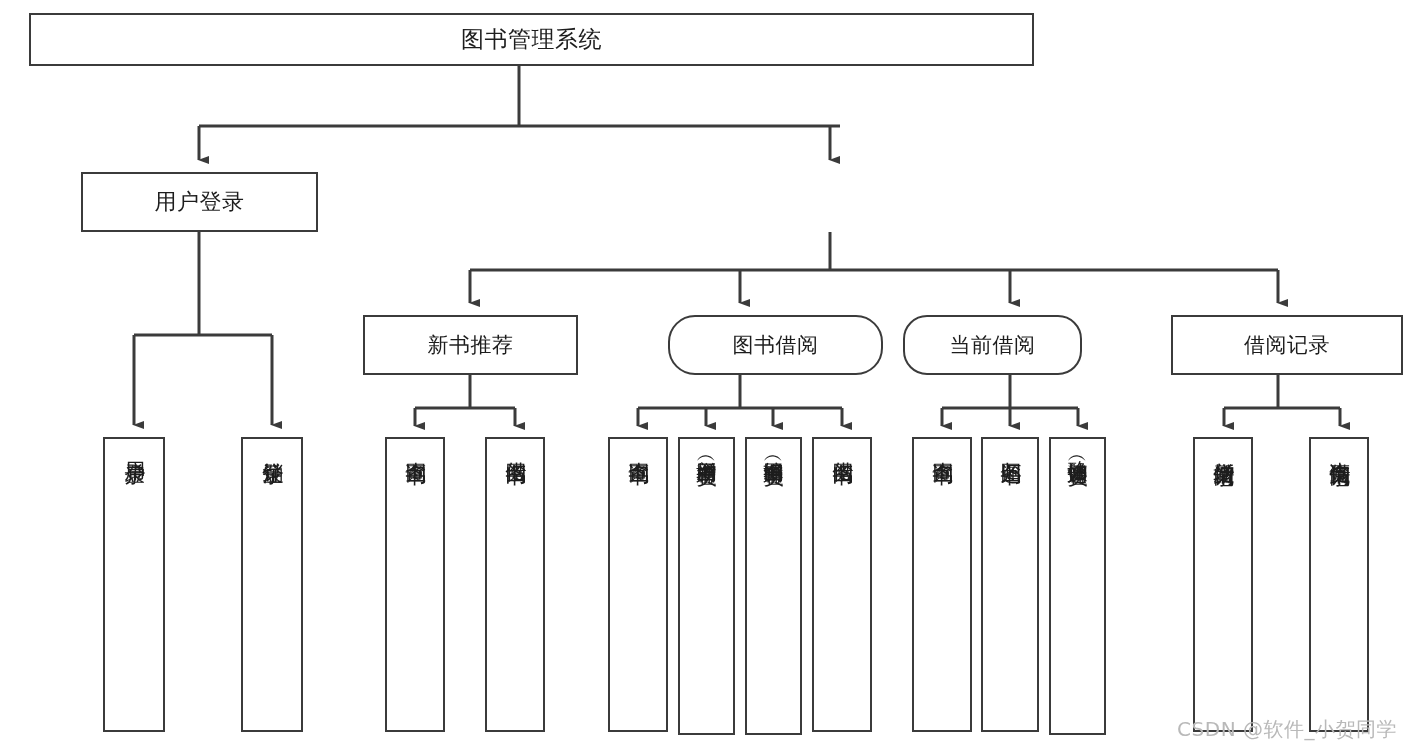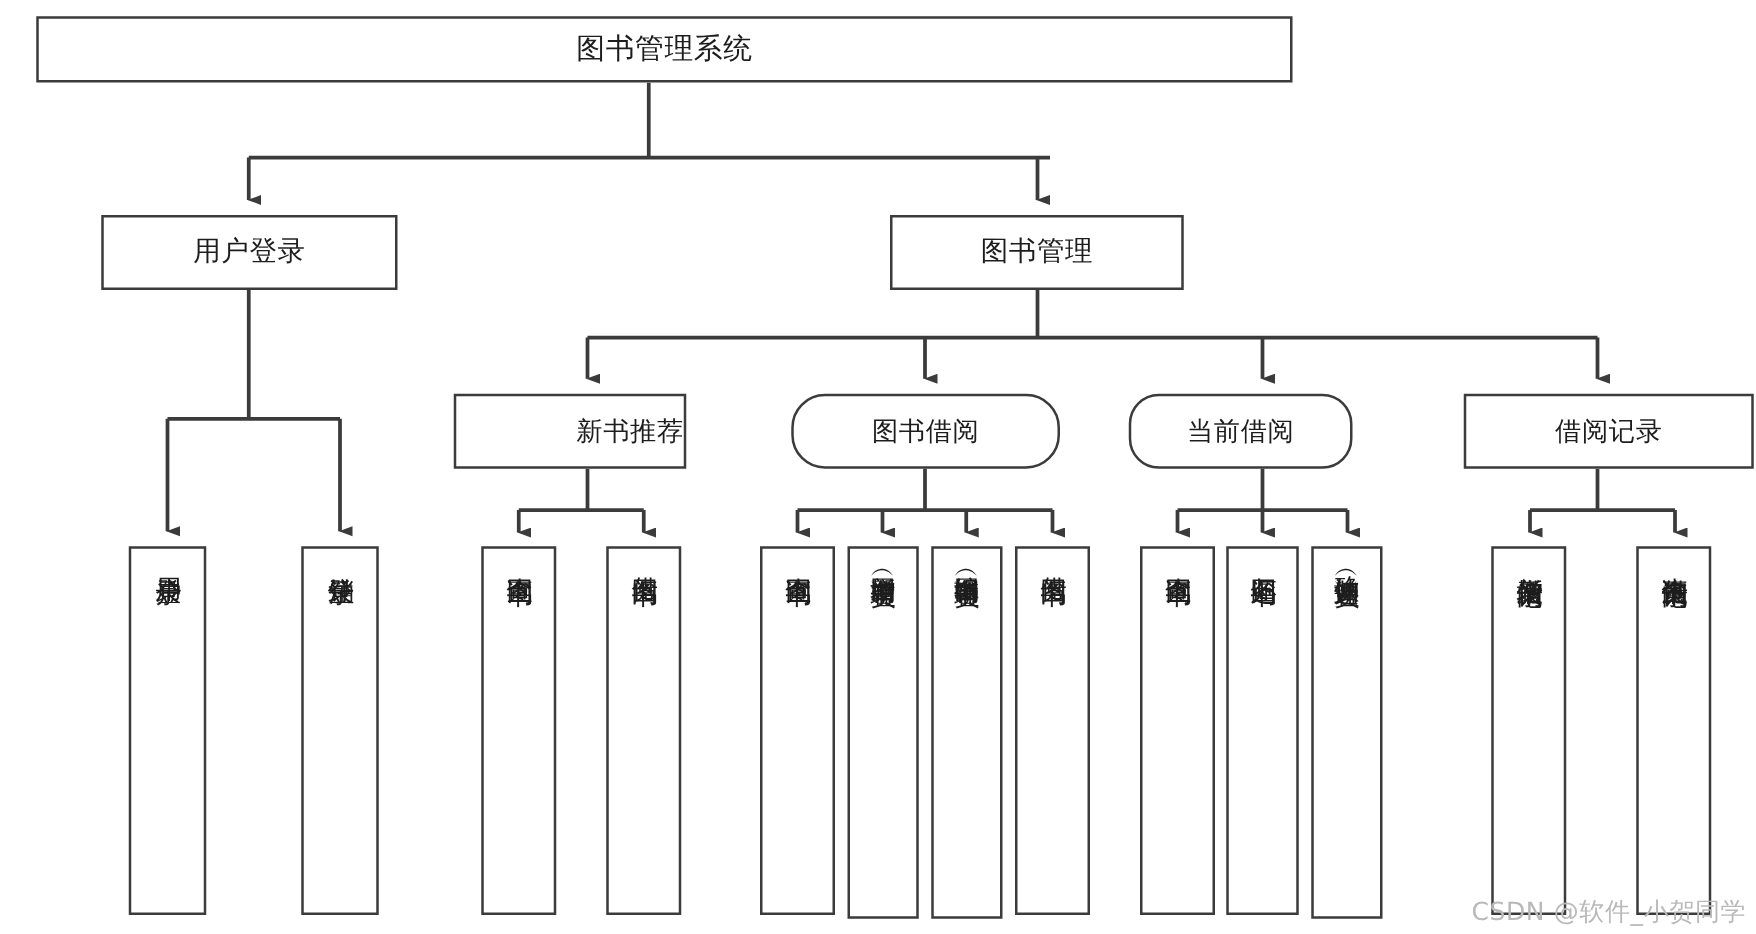--- a/index.html
+++ b/index.html
@@ -126,28 +126,25 @@
     </g>
   </svg>
 
   <div class="node root" style="left:17px; top:13px; width:1005px; height:53px;margin-left:12px;">
     <span class="lbl">图书管理系统</span>
   </div>
 
   <div class="node lvl2" style="left:81px; top:172px; width:237px; height:60px;">
     <span class="lbl">用户登录</span>
   </div>
-  <div class="node lvl2" style="left:712px; top:172px; width:235px; height:60px;">
-    <span class="lbl">图书管理</span>
-  </div>
 
-  <div class="node lvl3" style="left:363px; top:315px; width:186px; height:60px;justify-content:flex-end;">
+  <div class="node lvl3" style="left:363px; top:315px; width:215px; height:60px;">
     <span class="lbl">新书推荐</span>
   </div>
-  <div class="node lvl3" style="left:633px; top:315px; width:215px; height:60px;border-radius:27px;">
+  <div class="node lvl3" style="left:668px; top:315px; width:215px; height:60px;border-radius:27px;">
     <span class="lbl">图书借阅</span>
   </div>
   <div class="node lvl3" style="left:903px; top:315px; width:179px; height:60px;border-radius:24px;">
     <span class="lbl">当前借阅</span>
   </div>
   <div class="node lvl3" style="left:1171px; top:315px; width:232px; height:60px;">
     <span class="lbl">借阅记录</span>
   </div>
 
   <div class="node leaf" style="left:103px; top:437px; width:62px; height:295px;">

